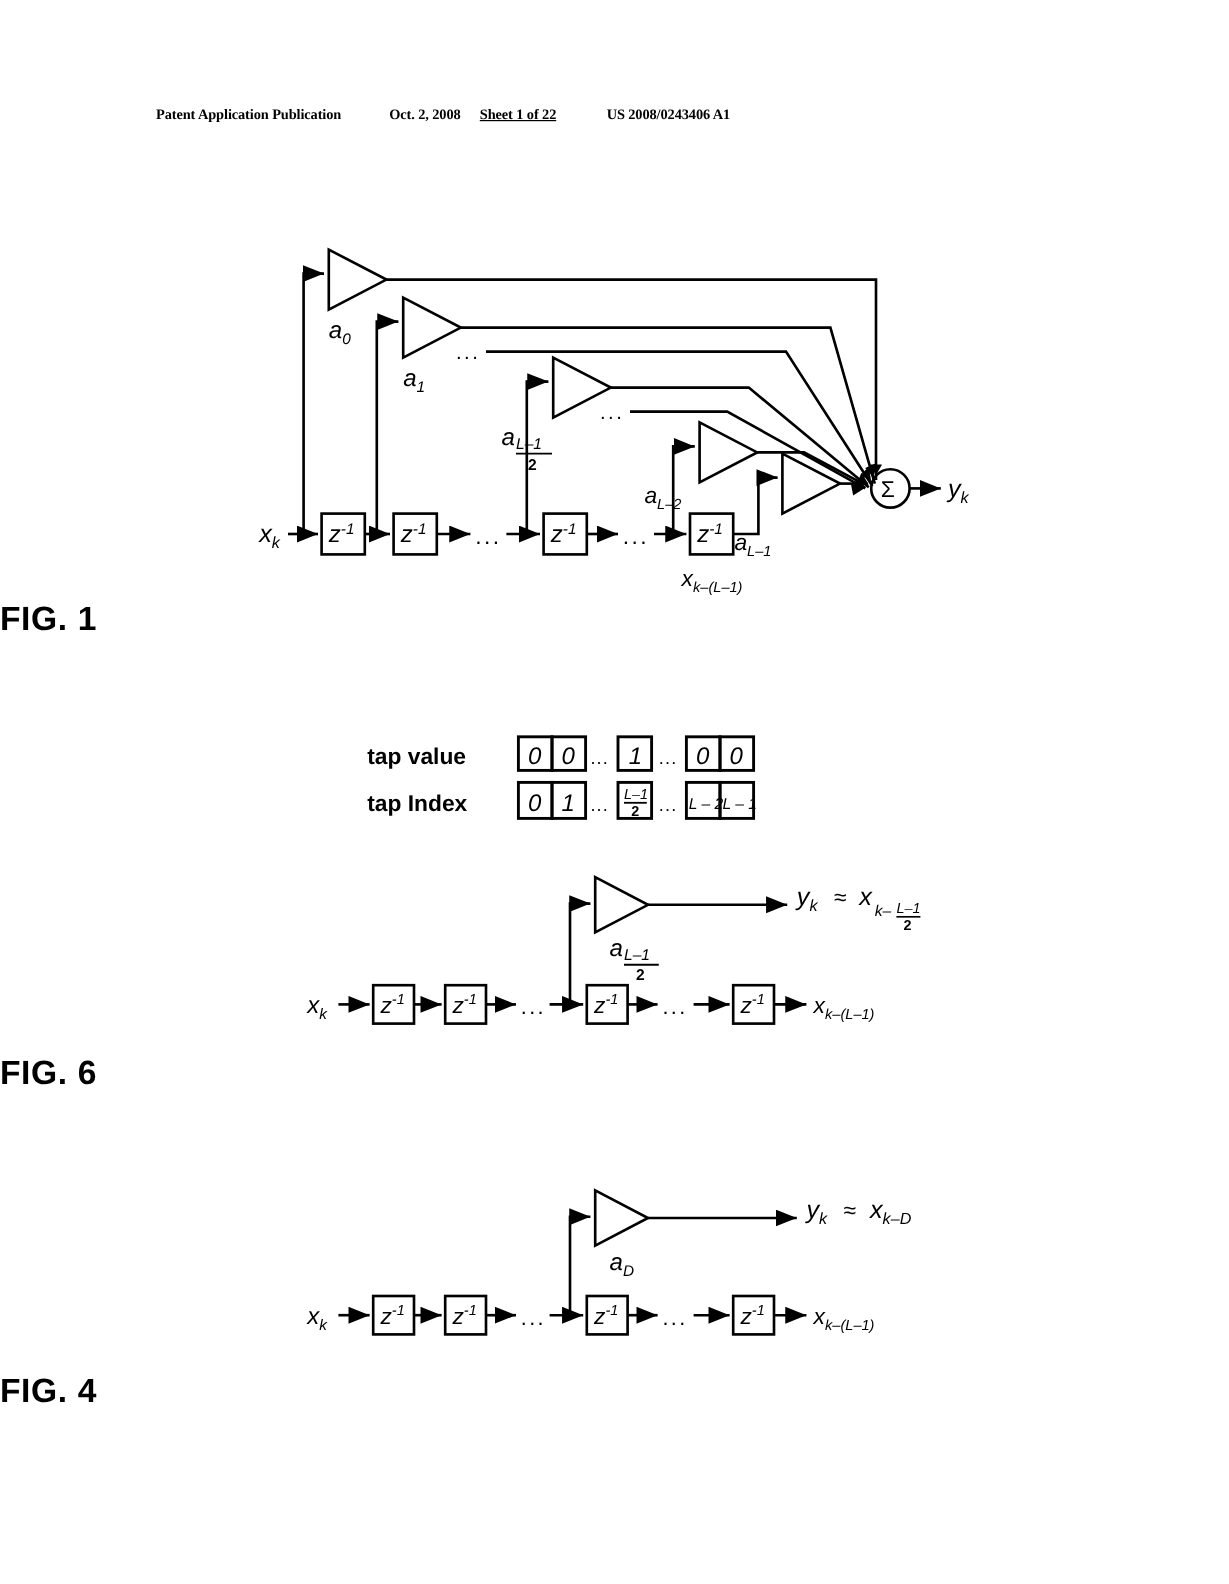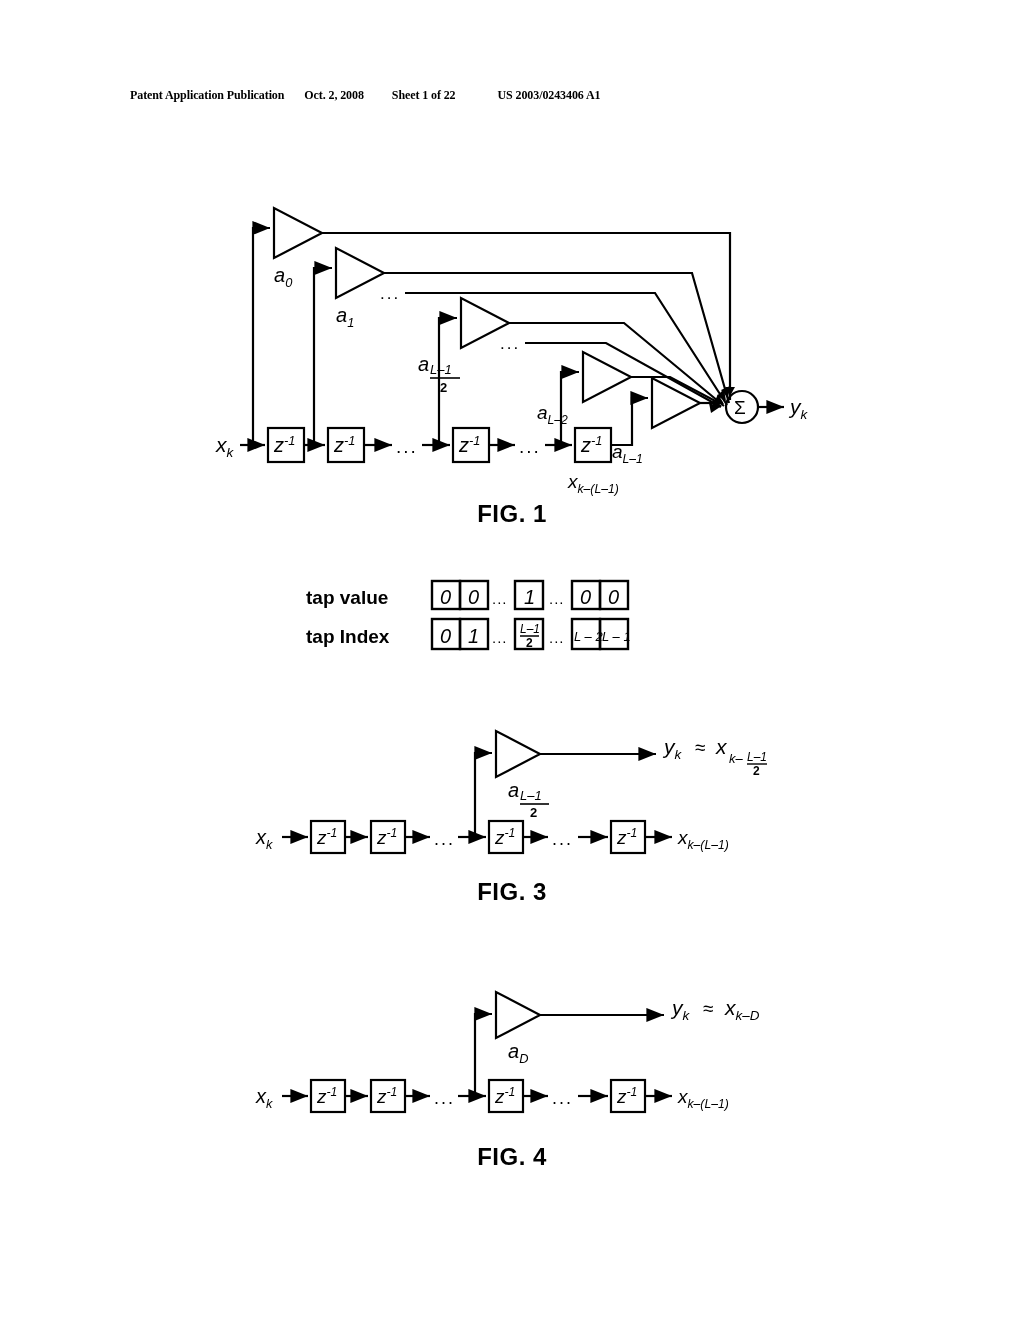--- a/index.html
+++ b/index.html
@@ -24,40 +24,39 @@
     width: 764px;
     display: flex;
     align-items: baseline;
     font-family: "Liberation Serif", serif;
     font-weight: bold;
     font-size: 12px;
     letter-spacing: -0.1px;
     white-space: nowrap;
   }
   .hdr-pub   { flex: 0 0 auto; }
-  .hdr-date  { flex: 0 0 auto; margin-left: 20px; font-family: Liberation Serif, serif; }
-  .hdr-sheet { flex: 0 0 auto; margin-left: 28px; }
+  .hdr-date  { flex: 0 0 auto; margin-left: 40px; font-family: Liberation Serif, serif; }
+  .hdr-sheet { flex: 0 0 auto; margin-left: 16px; text-decoration: underline; }
   .hdr-num   { flex: 0 0 auto; margin-left: 42px; }
 
   
   .figure { position: absolute; }
   #figure-1 { left: 200px; top: 200px;  width: 600px; height: 300px; }
-  #figure-1b{ left: 300px; top: 575px;  width: 400px; height: 95px;  }
+  #figure-1b{ left: 300px; top: 608px;  width: 400px; height: 95px;  }
   #figure-2 { left: 240px; top: 725px;  width: 540px; height: 140px; }
   #figure-3 { left: 240px; top: 990px;  width: 540px; height: 130px; }
 
   .figure svg { display: block; width: 100%; height: 100%; overflow: visible; }
 
   .fig-caption {
     position: absolute;
     width: 100%;
-    text-align: center;
     font-family: "Liberation Sans", sans-serif;
     font-weight: bold;
-    font-size: 24px;
+    font-size: 28px;
     letter-spacing: 0.5px;
   }
   #caption-1 { left: 0; top: 500px;  }
   #caption-2 { left: 0; top: 878px;  }
   #caption-3 { left: 0; top: 1143px; }
 
   
   .lbl {
     font-family: "Liberation Sans", sans-serif;
     fill: #000;
@@ -65,21 +64,21 @@
   .sub { font-size: 0.64em; }
   .ital-s { font-style: italic; }
 </style>
 </head>
 <body>
 
 <div class="page-header">
   <span class="hdr-pub">Patent Application Publication</span>
   <span class="hdr-date">Oct. 2, 2008</span>
   <span class="hdr-sheet">Sheet 1 of 22</span>
-  <span class="hdr-num">US 2003/0243406 A1</span>
+  <span class="hdr-num">US 2008/0243406 A1</span>
 </div>
 
 <div class="figure" id="figure-1">
   <svg viewBox="0 0 600 300" xmlns="http://www.w3.org/2000/svg">
     <defs>
       <marker id="ah" markerWidth="9" markerHeight="9" refX="8" refY="3.2" orient="auto">
         <path d="M0,0 L8,3.2 L0,6.4 z" fill="#000"></path>
       </marker>
     </defs>
     <g stroke="#000" fill="none" stroke-width="2.2">
@@ -280,21 +279,21 @@
       <text class="lbl ital-s" x="507" y="36" font-size="12">L–1</text>
       <line x1="507" y1="39" x2="527" y2="39" stroke="#000" stroke-width="1.4"></line>
       <text class="lbl" x="513" y="50" font-size="12" font-weight="bold">2</text>
     </g>
 
     <text class="lbl ital-s" x="438" y="119" font-size="19">
       <tspan>x</tspan><tspan class="sub" dy="5">k–(L–1)</tspan>
     </text>
   </svg>
 </div>
-<div class="fig-caption" id="caption-2">FIG. 3</div>
+<div class="fig-caption" id="caption-2">FIG. 6</div>
 
 <div class="figure" id="figure-3">
   <svg viewBox="0 0 540 130" xmlns="http://www.w3.org/2000/svg">
     <g stroke="#000" fill="none" stroke-width="2.2">
       <line x1="42" y1="106" x2="68" y2="106" marker-end="url(#ah)"></line>
       <rect x="71" y="90" width="34" height="32"></rect>
       <line x1="105" y1="106" x2="128" y2="106" marker-end="url(#ah)"></line>
       <rect x="131" y="90" width="34" height="32"></rect>
       <line x1="165" y1="106" x2="190" y2="106" marker-end="url(#ah)"></line>
       <line x1="218" y1="106" x2="246" y2="106" marker-end="url(#ah)"></line>

